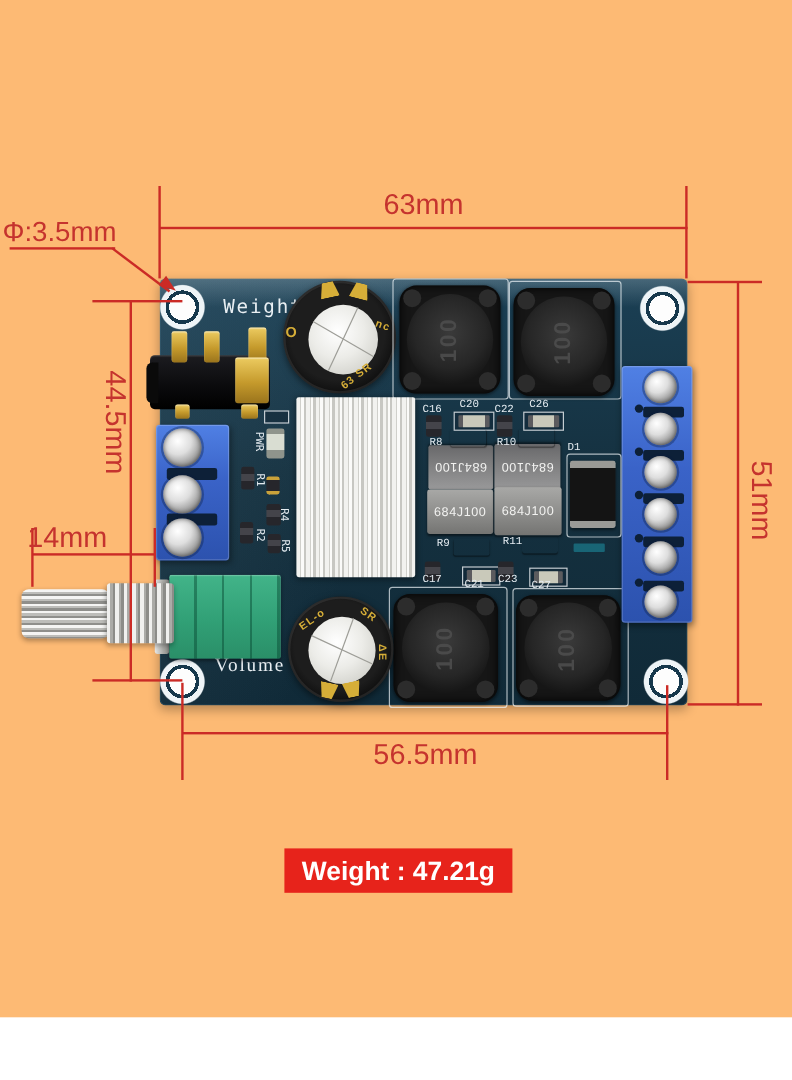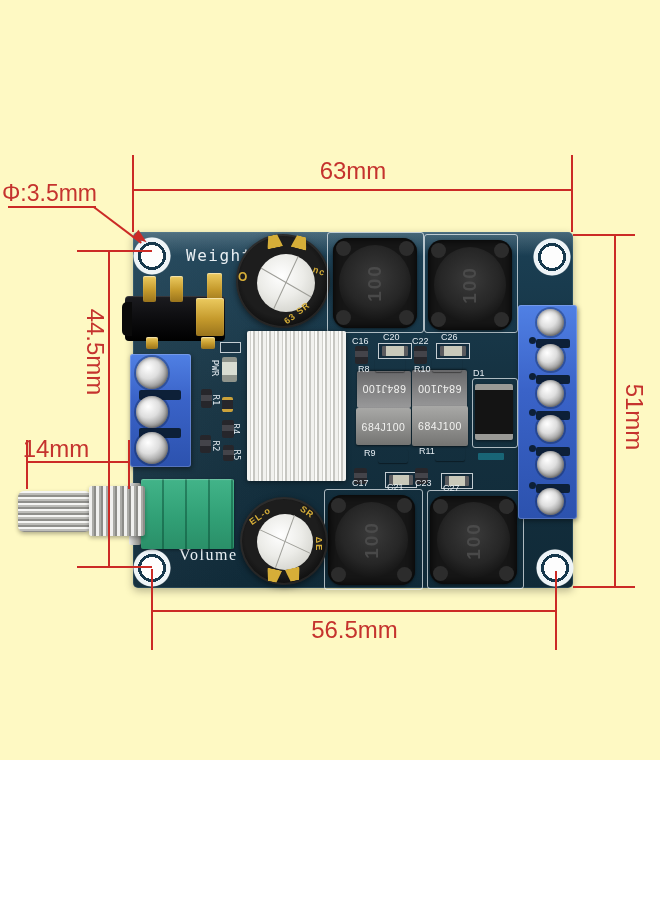--- a/index.html
+++ b/index.html
@@ -1,36 +1,36 @@
 <!DOCTYPE html>
 <html><head>
 <meta charset="utf-8">
 <style>
   html,body{margin:0;padding:0;background:#fff;}
-  #canvas{position:relative;width:660px;height:760px;background:#fef9c3;overflow:hidden;
+  #canvas{position:relative;width:660px;height:848px;background:#fdba74;overflow:hidden;
           font-family:"Liberation Sans",sans-serif;}
   .abs{position:absolute;}
   
   .dl{position:absolute;background:#cb2b26;z-index:6;}
   .dt{position:absolute;color:#c5332e;font-size:24px;z-index:6;font-family:"Liberation Sans",sans-serif;}
   .ctr{text-align:center;}
   .arrow{position:absolute;width:0;height:0;border-top:5px solid transparent;border-bottom:5px solid transparent;
          border-left:14px solid #cb2b26;z-index:6;}
   
   #board{position:absolute;left:133px;top:232px;width:440px;height:356px;border-radius:5px;z-index:1;
     background:
       linear-gradient(to bottom, rgba(175,195,205,.30), rgba(175,195,205,0) 24px),
       linear-gradient(115deg, rgba(120,150,165,.16), rgba(0,0,0,0) 45%),
       linear-gradient(180deg,#1b4055 0%, #153140 45%, #102a38 100%);
     box-shadow:0 3px 9px rgba(0,0,0,.28), inset 0 0 0 1px rgba(90,140,160,.25);}
   .hole{position:absolute;width:38px;height:38px;border-radius:50%;
     background:radial-gradient(circle, #fdfdfd 0 11px, #16384c 11px 14px, #eef4f7 14px 18px, rgba(238,244,247,.15) 19px);}
   .silk{position:absolute;border:1px solid rgba(240,245,248,.7);border-radius:3px;}
   .sstext{position:absolute;color:#e9eff3;font-family:"DejaVu Sans Mono",monospace;letter-spacing:1.5px;font-size:16px;}
-  .desig{position:absolute;color:#e5ecf1;font-family:Liberation Sans, sans-serif;font-size:9px;white-space:nowrap;}
+  .desig{position:absolute;color:#e5ecf1;font-family:Liberation Mono, monospace;font-size:9px;white-space:nowrap;}
   .vdesig{position:absolute;color:#e5ecf1;font-family:"DejaVu Sans Mono",monospace;font-size:9px;width:30px;height:10px;
           text-align:center;transform:rotate(90deg);white-space:nowrap;}
   .inductor{position:absolute;background:#161616;border-radius:14px;box-shadow:inset 0 0 8px #000, 0 1px 3px rgba(0,0,0,.5);}
   .indtop{position:absolute;border-radius:50%;
     background:radial-gradient(circle at 50% 42%, #3a3a3a, #262626 52%, #131313 80%);}
   .indmark{position:absolute;width:100%;top:34px;text-align:center;color:#4d4d4d;opacity:.9;
     font:700 19px "Liberation Sans",sans-serif;letter-spacing:2px;transform:rotate(-90deg);}
   .cbump{position:absolute;width:15px;height:15px;border-radius:50%;background:#2c2c2c;}
   .hs{position:absolute;border-radius:2px;box-shadow:0 1px 5px rgba(0,0,0,.45);
     background:repeating-linear-gradient(90deg,#f2f2ef 0 3px,#d0d0cb 3px 4px,#fbfbf9 4px 6px,#c7c7c2 6px 8px);}
@@ -308,14 +308,17 @@
       <div class="capline" style="left:17px;top:44px;width:56px;transform:rotate(25deg);"></div>
       <div class="capline" style="left:17px;top:44px;width:56px;transform:rotate(110deg);"></div>
       <div class="goldwedge" style="left:26px;top:72px;width:15px;height:13px;transform:rotate(192deg);"></div>
       <div class="goldwedge" style="left:46px;top:71px;width:15px;height:13px;transform:rotate(168deg);"></div>
       <div class="goldtext" style="left:8px;top:14px;transform:rotate(-35deg);">EL-o</div>
       <div class="goldtext" style="left:60px;top:10px;transform:rotate(35deg);">SR</div>
       <div class="goldtext" style="left:72px;top:42px;transform:rotate(90deg);">ΔE</div>
     </div>
   </div>
 
+  <div class="badge">
+    <span>Weight : 47.21g</span>
+  </div>
 
 </div>
 
 </body></html>

